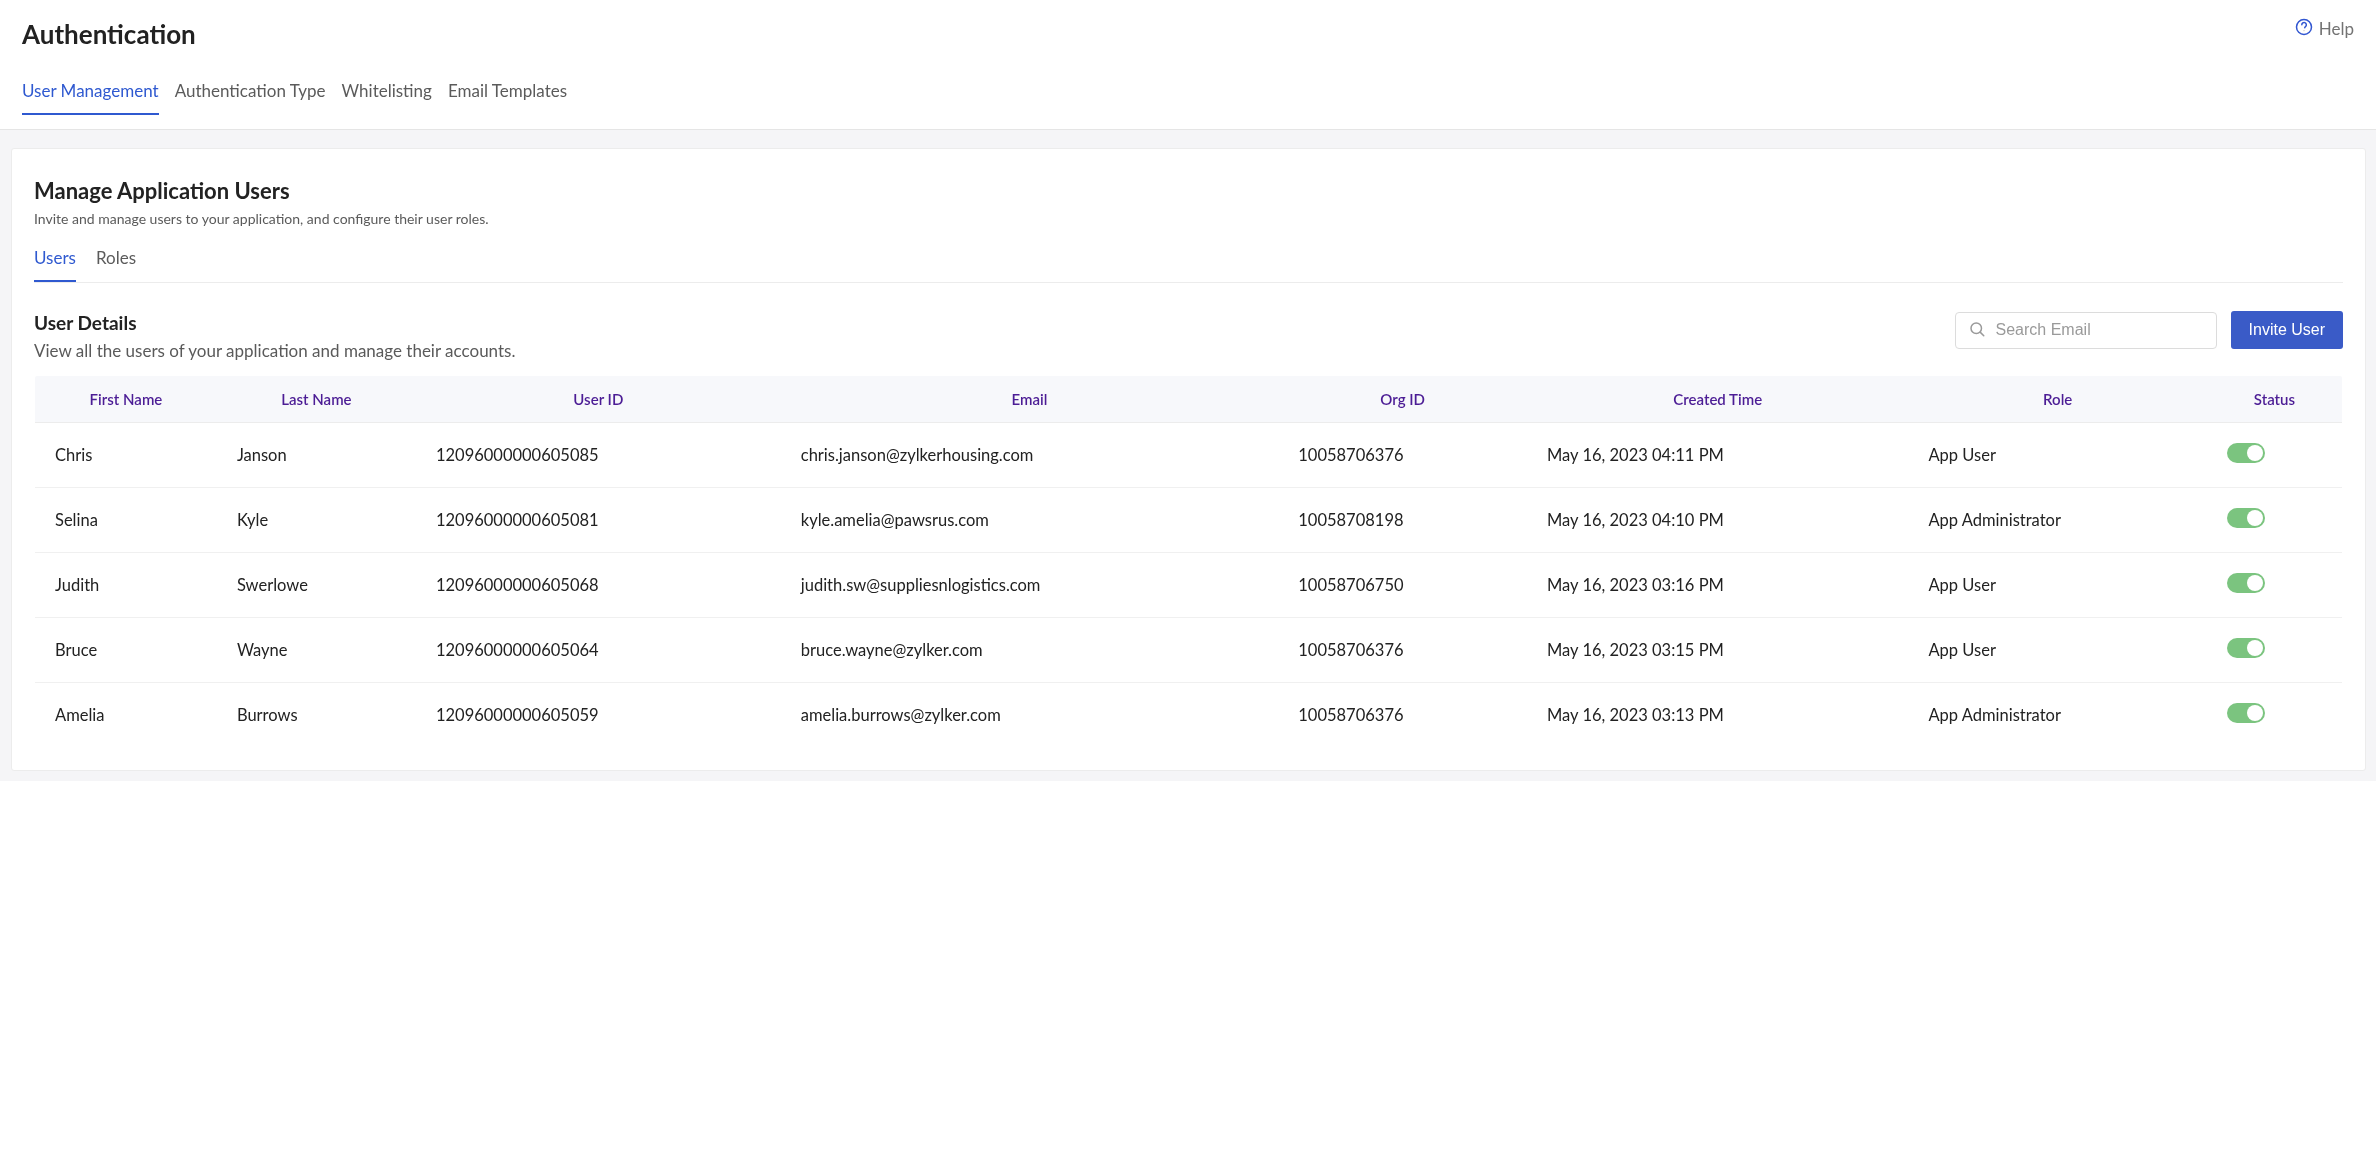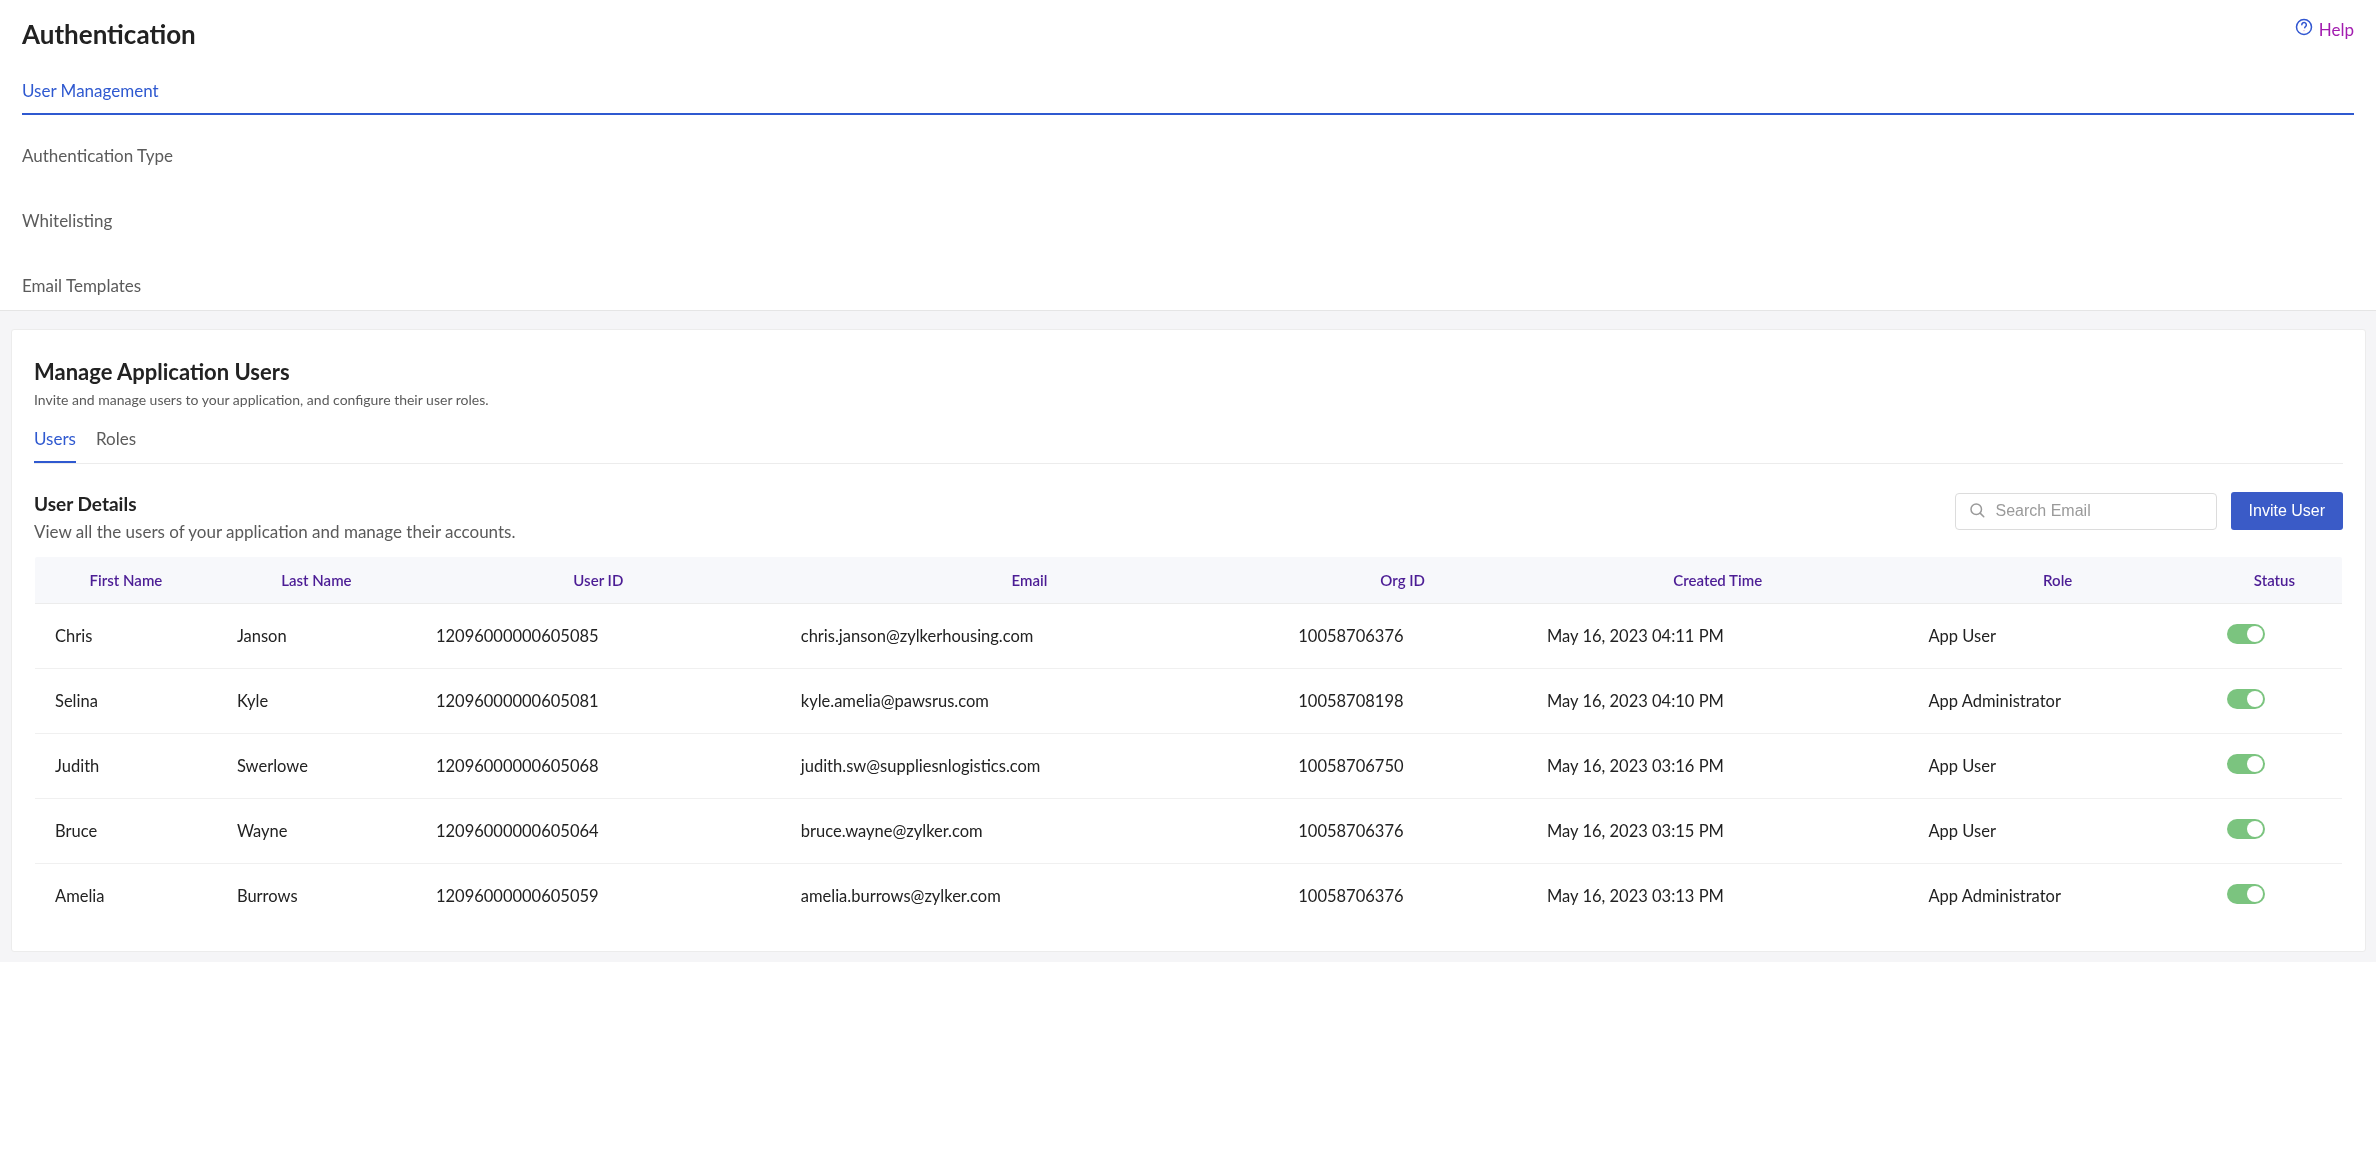--- a/index.html
+++ b/index.html
@@ -19,34 +19,32 @@
     align-items: flex-start;
     padding: 18px 22px 0 22px;
   }
   .page-title {
     font-size: 26px;
     font-weight: 700;
     color: #222;
   }
   .help-link {
     display: flex;
-    align-items: center;
     gap: 6px;
-    color: #a21caf;
+    color: #737373;
     font-size: 17px;
     cursor: pointer;
   }
   .help-link svg { stroke: #3156d1; }
   .top-tabs {
     display: flex;
-    gap: 30px;
-    padding: 30px 22px 0 22px;
+    gap: 16px;
+    padding: 30px 22px 14px 22px;
     border-bottom: 1px solid #e5e5e5;
     background: #fff;
-    flex-direction: column;
   }
   .top-tab {
     padding-bottom: 12px;
     font-size: 17px;
     color: #5b5b5b;
     cursor: pointer;
     border-bottom: 2px solid transparent;
   }
   .top-tab.active {
     color: #2f59d0;

